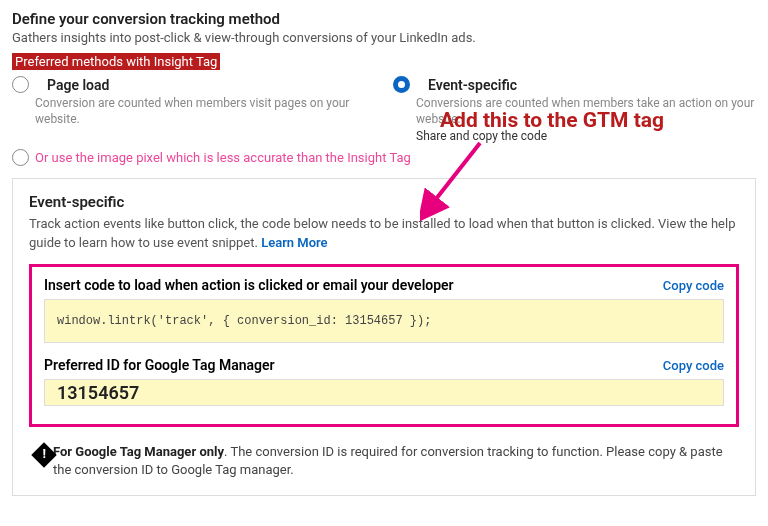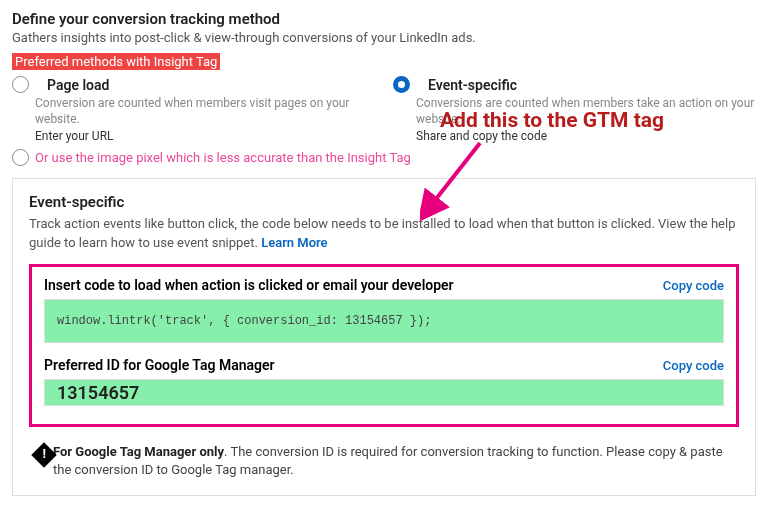--- a/index.html
+++ b/index.html
@@ -10,21 +10,21 @@
     background: #fff;
     width: 768px;
     height: 526px;
     padding: 10px 12px;
     position: relative;
     overflow: hidden;
   }
   .header-title { font-weight: 600; font-size: 15px; color: #222; margin-bottom: 2px; }
   .header-sub { color: #555; font-size: 13px; margin-bottom: 8px; }
   .highlight {
-    background: #ef4444;
+    background: #b91c1c;
     color: #fff;
     padding: 1px 3px;
     display: inline-block;
     font-size: 13px;
     margin-bottom: 6px;
   }
   .methods-row { display: flex; gap: 18px; margin-bottom: 4px; }
   .method-col { flex: 1; }
   .radio-row { display: flex; align-items: center; gap: 18px; margin-bottom: 2px; }
   .radio {
@@ -48,21 +48,21 @@
   .panel-title { font-weight: 600; font-size: 15px; color: #222; margin-bottom: 4px; }
   .panel-desc { color: #555; font-size: 13px; line-height: 1.4; margin-bottom: 12px; }
   .learn-link { color: #0a66c2; text-decoration: none; font-weight: 600; }
   .code-section {
     border: 3px solid #e6007e; padding: 10px 12px 14px; position: relative;
   }
   .code-block-row { display: flex; justify-content: space-between; align-items: baseline; text-align: right; }
   .code-label { font-weight: 600; font-size: 14px; color: #000; }
   .copy-link { color: #0a66c2; font-size: 13px; font-weight: 500; cursor: pointer; }
   .code-box {
-    background: #86efac; border: 1px solid #ddd; padding: 14px 12px;
+    background: #fef9c3; border: 1px solid #ddd; padding: 14px 12px;
     font-family: "Courier New", monospace; font-size: 12px; color: #444;
     margin-top: 6px; margin-bottom: 14px;
   }
   .code-box.big { font-family: inherit; font-size: 18px; font-weight: 600; color: #222; padding: 2px 12px; margin-bottom: 4px; }
   .gtm-note {
     display: flex; margin-top: 16px; align-items: flex-start;
     padding: 0 6px;
   }
   .diamond {
     width: 18px; height: 18px; background: #000; transform: rotate(45deg);
@@ -92,21 +92,20 @@
 
 <span class="highlight">Preferred methods with Insight Tag</span>
 
 <div class="methods-row">
   <div class="method-col">
     <div class="radio-row">
       <span class="radio"></span>
       <span class="radio-label">Page load</span>
     </div>
     <div class="method-desc">Conversion are counted when members visit pages on your website.</div>
-    <div class="method-hint">Enter your URL</div>
   </div>
   <div class="method-col">
     <div class="radio-row">
       <span class="radio selected"></span>
       <span class="radio-label">Event-specific</span>
     </div>
     <div class="method-desc">Conversions are counted when members take an action on your website.</div>
     <div class="method-hint">Share and copy the code</div>
   </div>
 </div>

